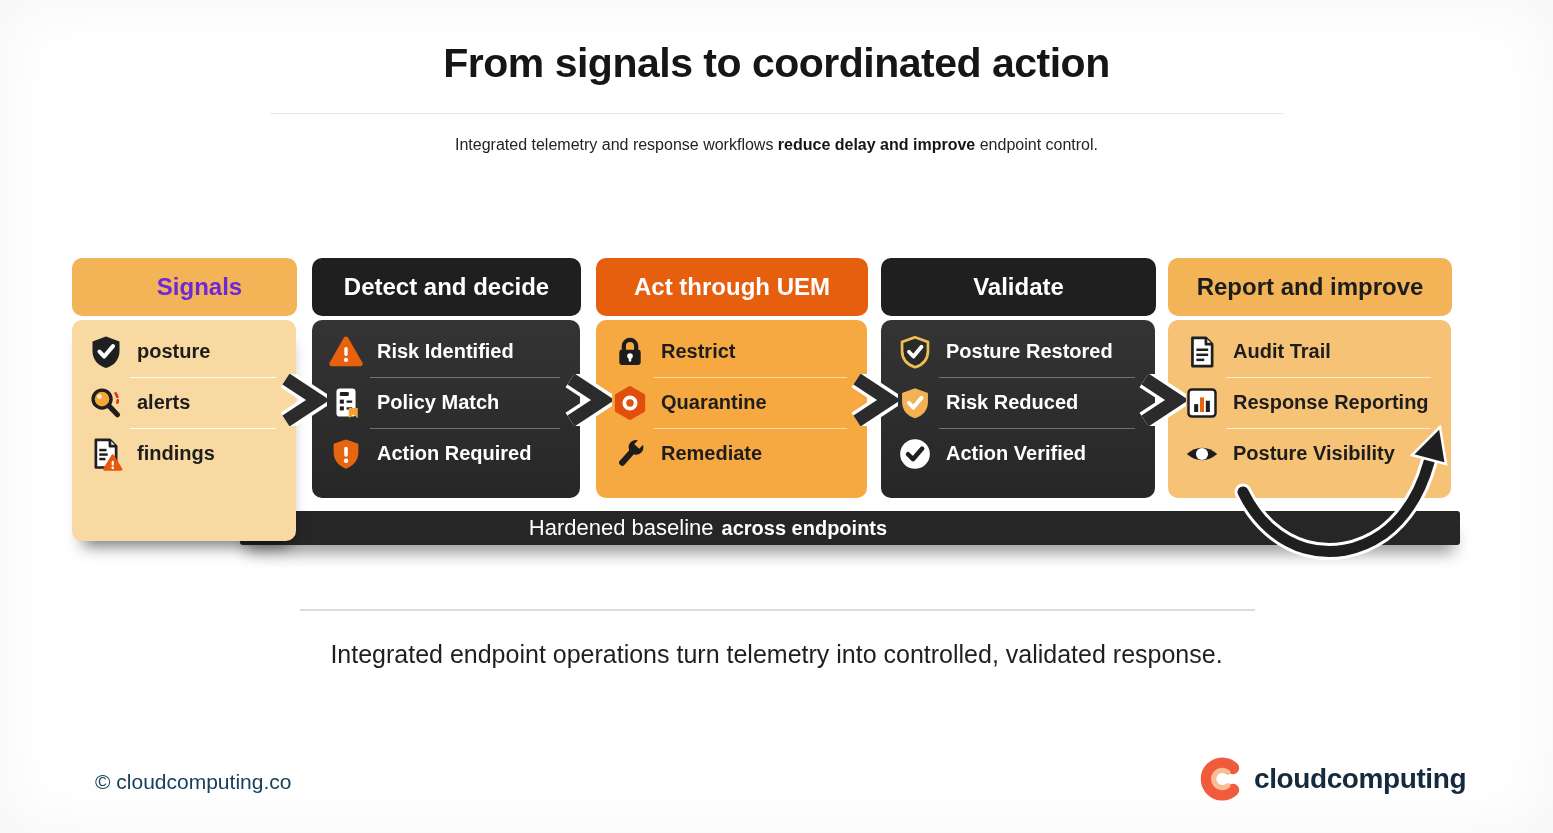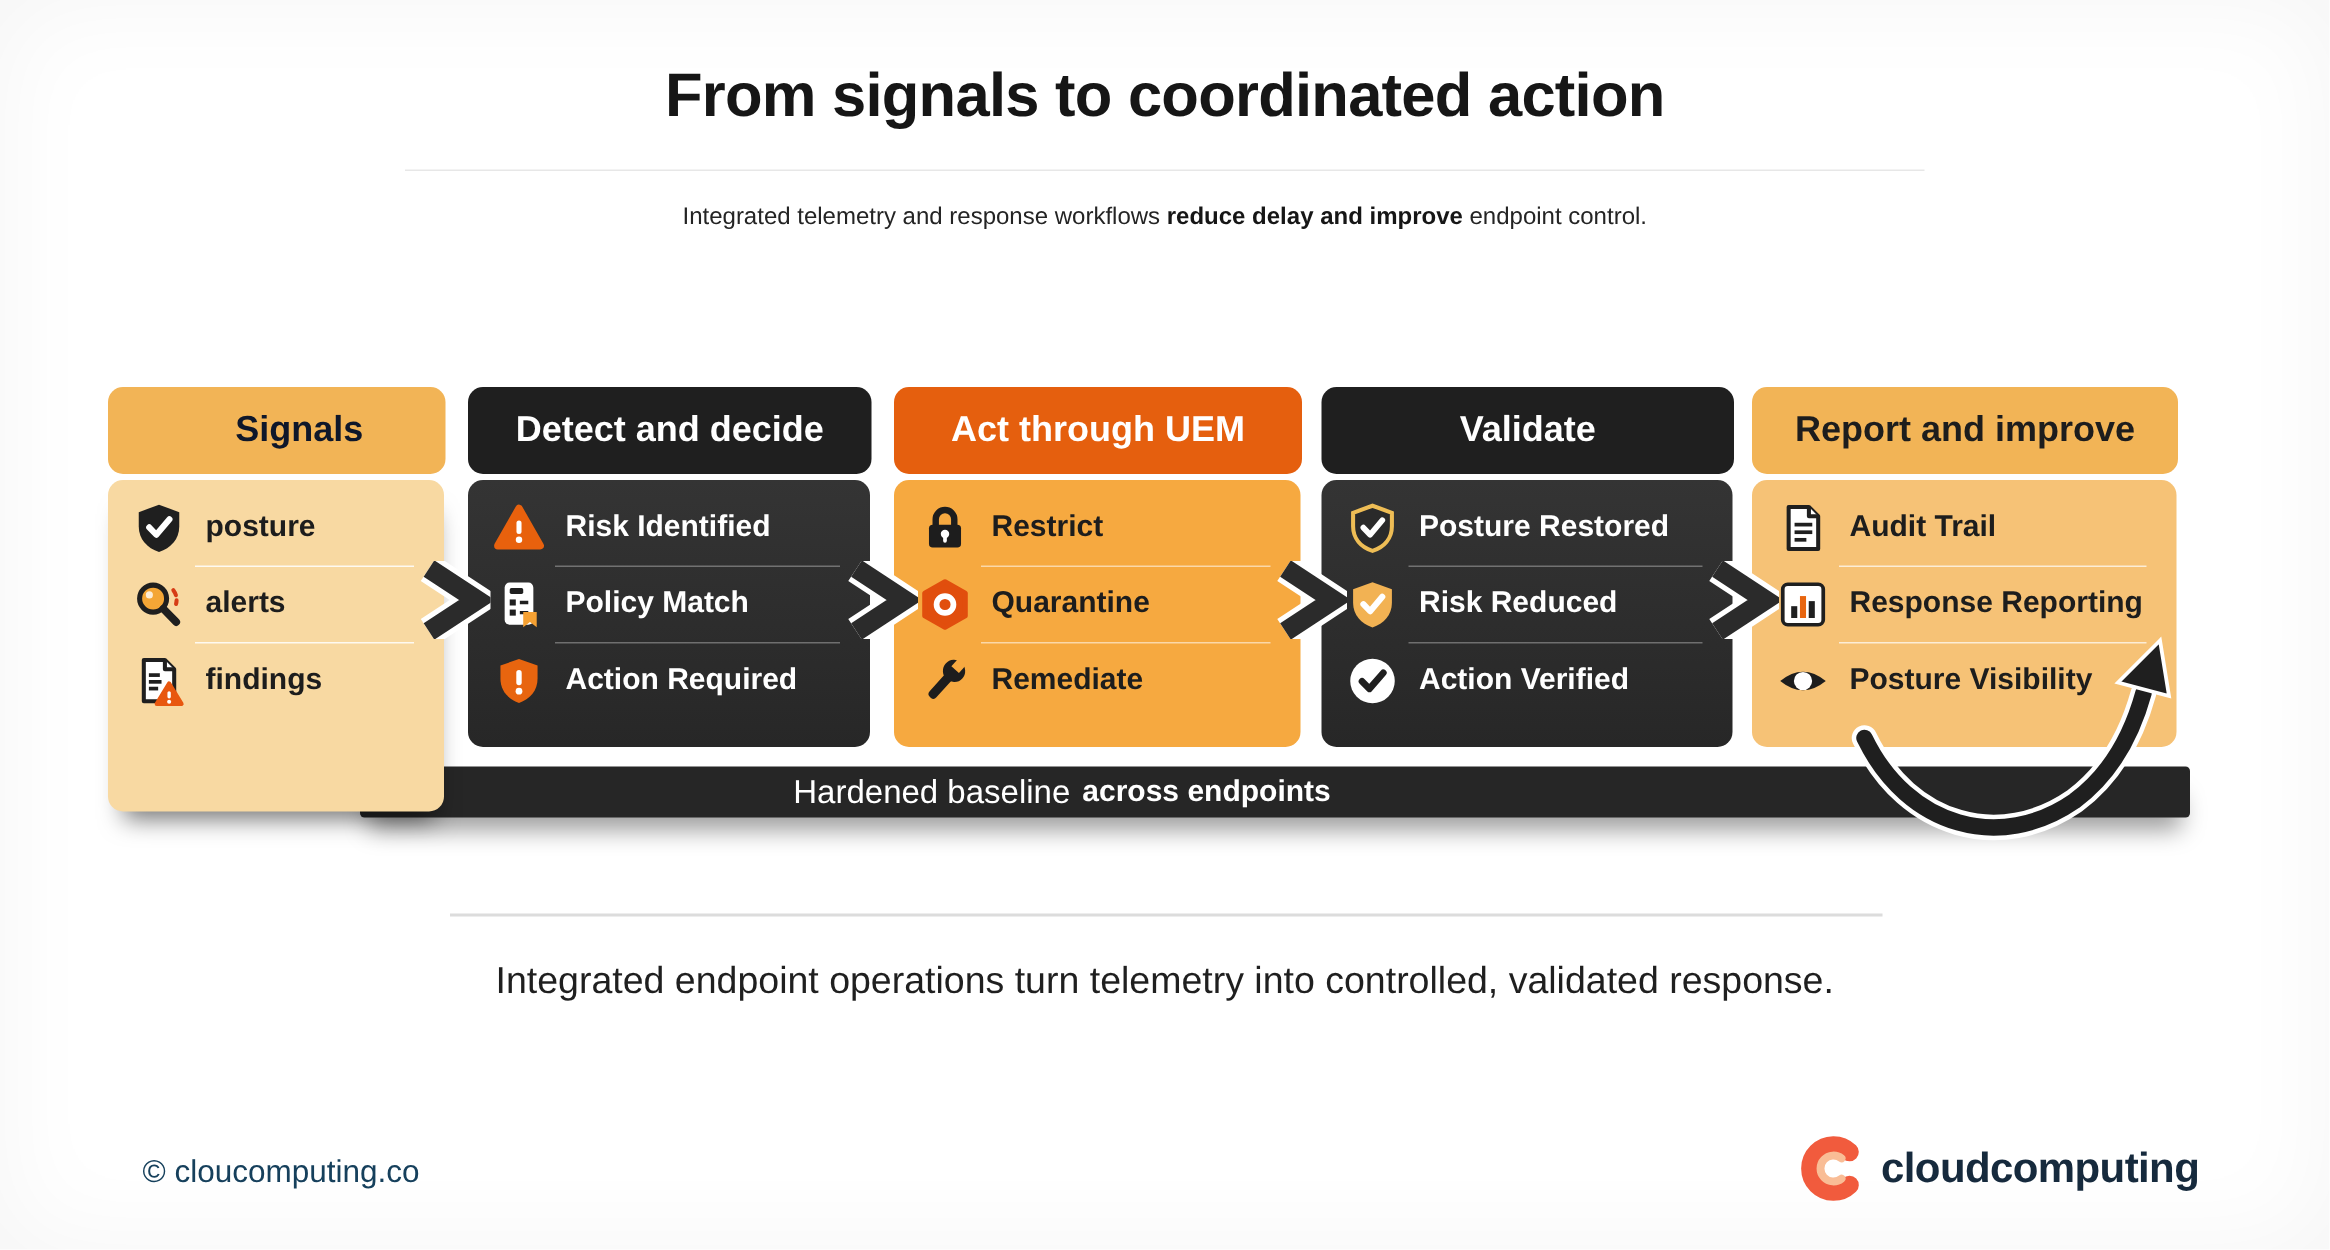--- a/index.html
+++ b/index.html
@@ -27,21 +27,21 @@
   }
   .col .body{position:absolute;top:62px;left:0;right:1px;border-radius:10px;padding-top:6px;box-sizing:border-box;text-align:center;}
   .row{height:51px;display:flex;align-items:center;padding-left:13px;position:relative;}
   .row .ic{width:42px;display:flex;justify-content:center;align-items:center;flex:none;}
   .row .lbl{margin-left:10px;font-size:20px;font-weight:700;white-space:nowrap;}
   .row:not(:last-child)::after{
     content:"";position:absolute;left:58px;right:20px;bottom:-1px;height:1.5px;
     background:var(--div,rgba(255,255,255,.8));
   }
   
-  .t-amber .head{background:#f2b456;color:#0f172a;padding-left:30px;}
+  .t-amber .head{background:#f2b456;color:#6d28d9;padding-left:30px;}
   .t-amber .body{background:#f8d9a2;--div:rgba(255,255,255,.85);}
   .t-amber2 .head{background:#f2b456;color:#1d1d1d;}
   .t-amber2 .body{background:#f6c276;--div:rgba(255,255,255,.7);}
   .t-dark .head{background:#1f1f1f;color:#fff;}
   .t-dark .body{background:linear-gradient(#343434,#272727);--div:rgba(255,255,255,.32);}
   .t-dark .lbl{color:#fff;}
   .t-orange .head{background:#e55f0e;color:#fff;}
   .t-orange .body{background:#f6a940;--div:rgba(255,255,255,.55);}
 
   .col-signals .body{box-shadow:2px 14px 16px -9px rgba(0,0,0,.55);}
@@ -298,21 +298,21 @@
 
   <svg class="loop-arrow" width="1553" height="833" viewBox="0 0 1553 833">
     <path d="M1243,492 C1272,552 1334,568 1383,534 C1406,517 1421,491 1429,462" fill="none" stroke="#fff" stroke-width="17" stroke-linecap="round"></path>
     <path d="M1243,492 C1272,552 1334,568 1383,534 C1406,517 1421,491 1429,462" fill="none" stroke="#1f1f1f" stroke-width="11" stroke-linecap="round"></path>
     <polygon points="1440,427 1412,455 1446,464" fill="#1f1f1f" stroke="#fff" stroke-width="2.5"></polygon>
   </svg>
 
   <div class="caption-divider"></div>
   <div class="caption">Integrated endpoint operations turn telemetry into controlled, validated response.</div>
 
-  <div class="copyright">© cloucomputing.co</div>
+  <div class="copyright">© cloudcomputing.co</div>
 
   <div class="brand">
     <svg width="46" height="46" viewBox="0 0 48 48">
       <path d="M36.5 12.5 A16 16 0 1 0 36.5 35.5" stroke="#f15b3d" stroke-width="13" fill="none" stroke-linecap="round"></path>
       <path d="M31 17 A9 9 0 1 0 31 31" stroke="#f9bd96" stroke-width="5.5" fill="none" stroke-linecap="round"></path>
     </svg>
     <span class="name">cloudcomputing</span>
   </div>
 
 </div>

